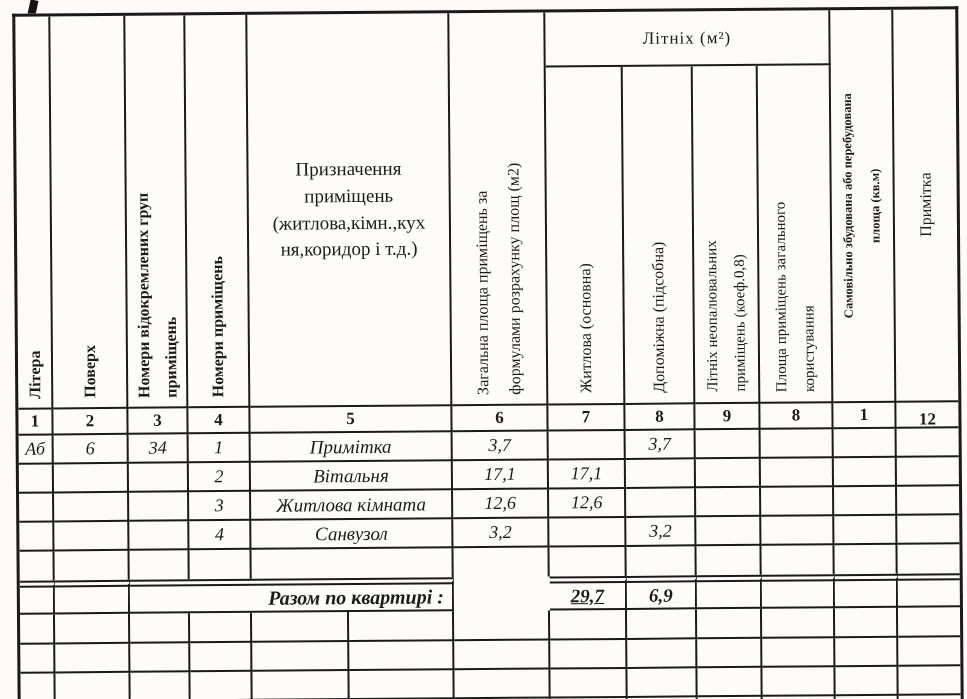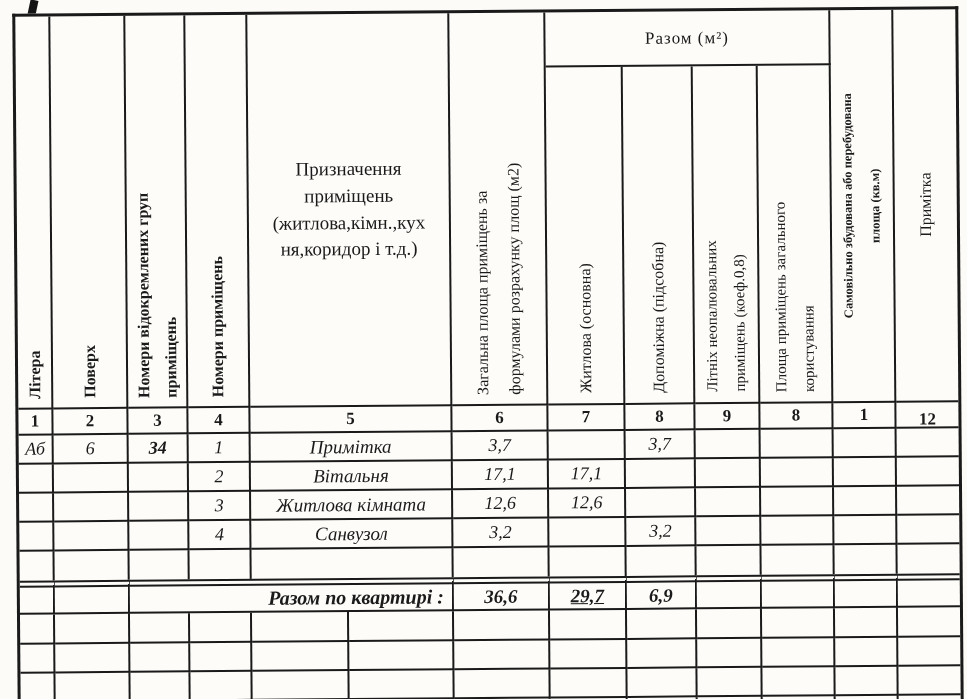--- a/index.html
+++ b/index.html
@@ -85,21 +85,21 @@
 приміщень
 (житлова,кімн.,кух
 ня,коридор і т.д.)</span>
   </div>
   <div class="cell hfull" style="grid-column:7">
     <span class="vtext lhA">Загальна площа приміщень за
 формулами розрахунку площ (м2)</span>
   </div>
 
   <div class="cell band" style="grid-column:8 / span 4">
-    <span>Разом (м²)</span>
+    <span>Літніх (м²)</span>
   </div>
   <div class="cell hsub" style="grid-column:8">
     <span class="vtext">Житлова (основна)</span>
   </div>
   <div class="cell hsub" style="grid-column:9">
     <span class="vtext">Допоміжна (підсобна)</span>
   </div>
   <div class="cell hsub" style="grid-column:10">
     <span class="vtext lhB">Літніх неопалювальних
 приміщень (коеф.0,8)</span>
@@ -152,21 +152,21 @@
     </div>
     <div class="cell num lastcol" style="grid-area: 3 / 13; margin-top: 10px;">
       <span>12</span>
     </div>
     <div class="cell val" style="grid-area: 4 / 1;">
       <span>Аб</span>
     </div>
     <div class="cell val" style="grid-area: 4 / 2;">
       <span>6</span>
     </div>
-    <div class="cell val" style="grid-area: 4 / 3; font-weight: bold;">
+    <div class="cell val" style="grid-area: 4 / 3;">
       <span>34</span>
     </div>
     <div class="cell val" style="grid-area: 4 / 4;">
       <span>1</span>
     </div>
     <div class="cell val name" style="grid-area: 4 / 5 / auto / span 2;">
       <span>Примітка</span>
     </div>
     <div class="cell val" style="grid-area: 4 / 7;">
       <span>3,7</span>
@@ -248,23 +248,20 @@
     <div class="cell val nb" style="grid-area: 8 / 8;"></div>
     <div class="cell val nb" style="grid-area: 8 / 9;"></div>
     <div class="cell val nb" style="grid-area: 8 / 10;"></div>
     <div class="cell val nb" style="grid-area: 8 / 11;"></div>
     <div class="cell val nb" style="grid-area: 8 / 12;"></div>
     <div class="cell val lastcol nb" style="grid-area: 8 / 13;"></div>
     <div class="cell dbl val" style="grid-area: 9 / 1;"></div>
     <div class="cell dbl val" style="grid-area: 9 / 2;"></div>
     <div class="cell dbl tlabel" style="grid-area: 9 / 3 / auto / 7;">
       <span>Разом по квартирі :</span>
-    </div>
-    <div class="cell dbl tval" style="grid-area: 9 / 7;">
-      <span>36,6</span>
     </div>
     <div class="cell dbl tval" style="grid-area: 9 / 8; text-decoration: underline;">
       <span>29,7</span>
     </div>
     <div class="cell dbl tval" style="grid-area: 9 / 9; text-align: right;">
       <span>6,9</span>
     </div>
     <div class="cell dbl val" style="grid-area: 9 / 10;"></div>
     <div class="cell dbl val" style="grid-area: 9 / 11;"></div>
     <div class="cell dbl val" style="grid-area: 9 / 12;"></div>

